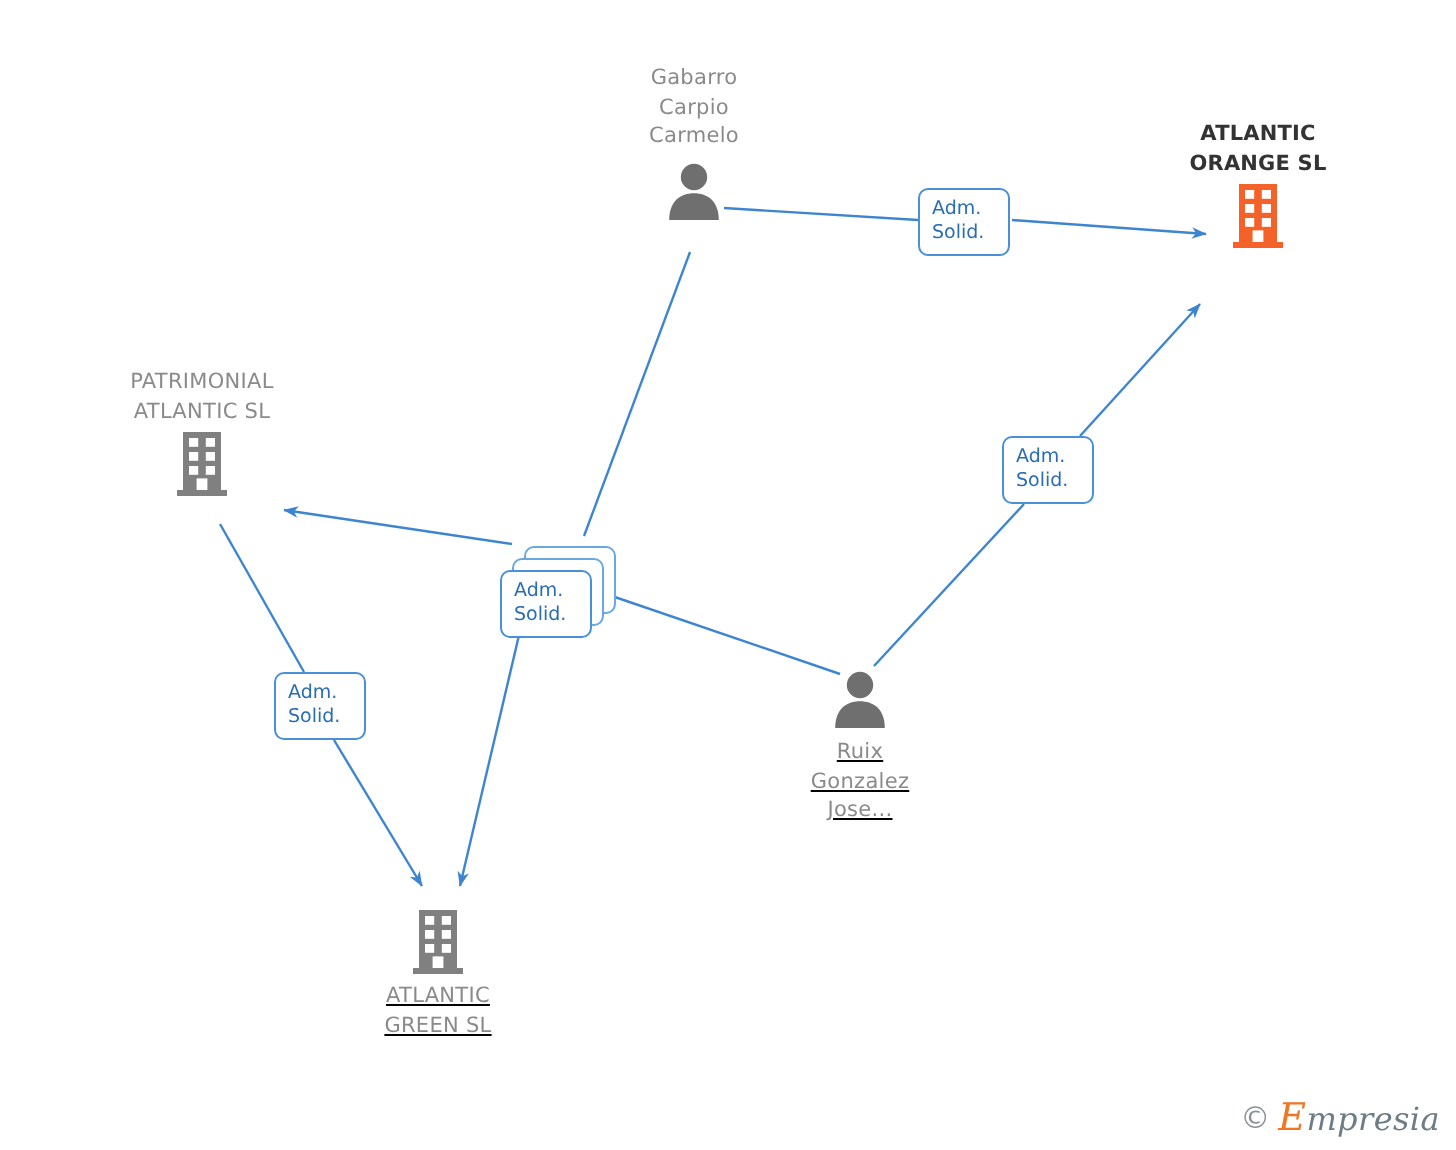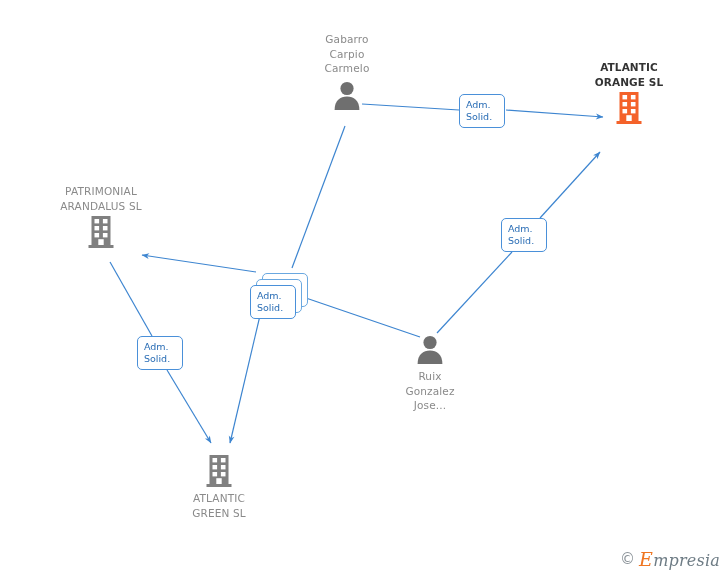--- a/index.html
+++ b/index.html
@@ -72,21 +72,21 @@
     position: absolute;
     left: 50%;
     top: 1px;
     transform: translateX(-50%);
     width: 30px;
     height: 30px;
   }
 
   
   .node.label-below .node-icon { order: 1; }
-  .node.label-below { display: flex; flex-direction: column; }
+  .node.label-below { display: flex; flex-direction: column; text-decoration: underline; }
   .node.label-below .node-label { order: 2; margin-top: 2px; }
 
   .node.label-above { display: flex; flex-direction: column; }
   .node.label-above .node-label { order: 1; margin-bottom: 3px; }
   .node.label-above .node-icon { order: 2; }
 
   
   .rel-label {
     position: absolute;
     width: 46px;
@@ -214,21 +214,21 @@
         <rect x="14.9" y="10" width="4.6" height="4.4" fill="#ffffff"></rect>
         <rect x="6.5" y="17" width="4.6" height="4.4" fill="#ffffff"></rect>
         <rect x="14.9" y="17" width="4.6" height="4.4" fill="#ffffff"></rect>
         <rect x="10.3" y="23.2" width="5.4" height="5.8" fill="#ffffff"></rect>
       </svg>
     </div>
   </div>
 
   <div class="node label-above" style="left:101px; top:184px;">
     <div class="node-label">PATRIMONIAL
-ARANDALUS SL</div>
+ATLANTIC SL</div>
     <div class="node-icon">
       <svg class="bld" viewBox="0 0 26 32" xmlns="http://www.w3.org/2000/svg">
         <rect x="3.5" y="0" width="19" height="29" fill="#808080"></rect>
         <rect x="0.5" y="29" width="25" height="3" fill="#808080"></rect>
         <rect x="6.5" y="3" width="4.6" height="4.4" fill="#ffffff"></rect>
         <rect x="14.9" y="3" width="4.6" height="4.4" fill="#ffffff"></rect>
         <rect x="6.5" y="10" width="4.6" height="4.4" fill="#ffffff"></rect>
         <rect x="14.9" y="10" width="4.6" height="4.4" fill="#ffffff"></rect>
         <rect x="6.5" y="17" width="4.6" height="4.4" fill="#ffffff"></rect>
         <rect x="14.9" y="17" width="4.6" height="4.4" fill="#ffffff"></rect>

